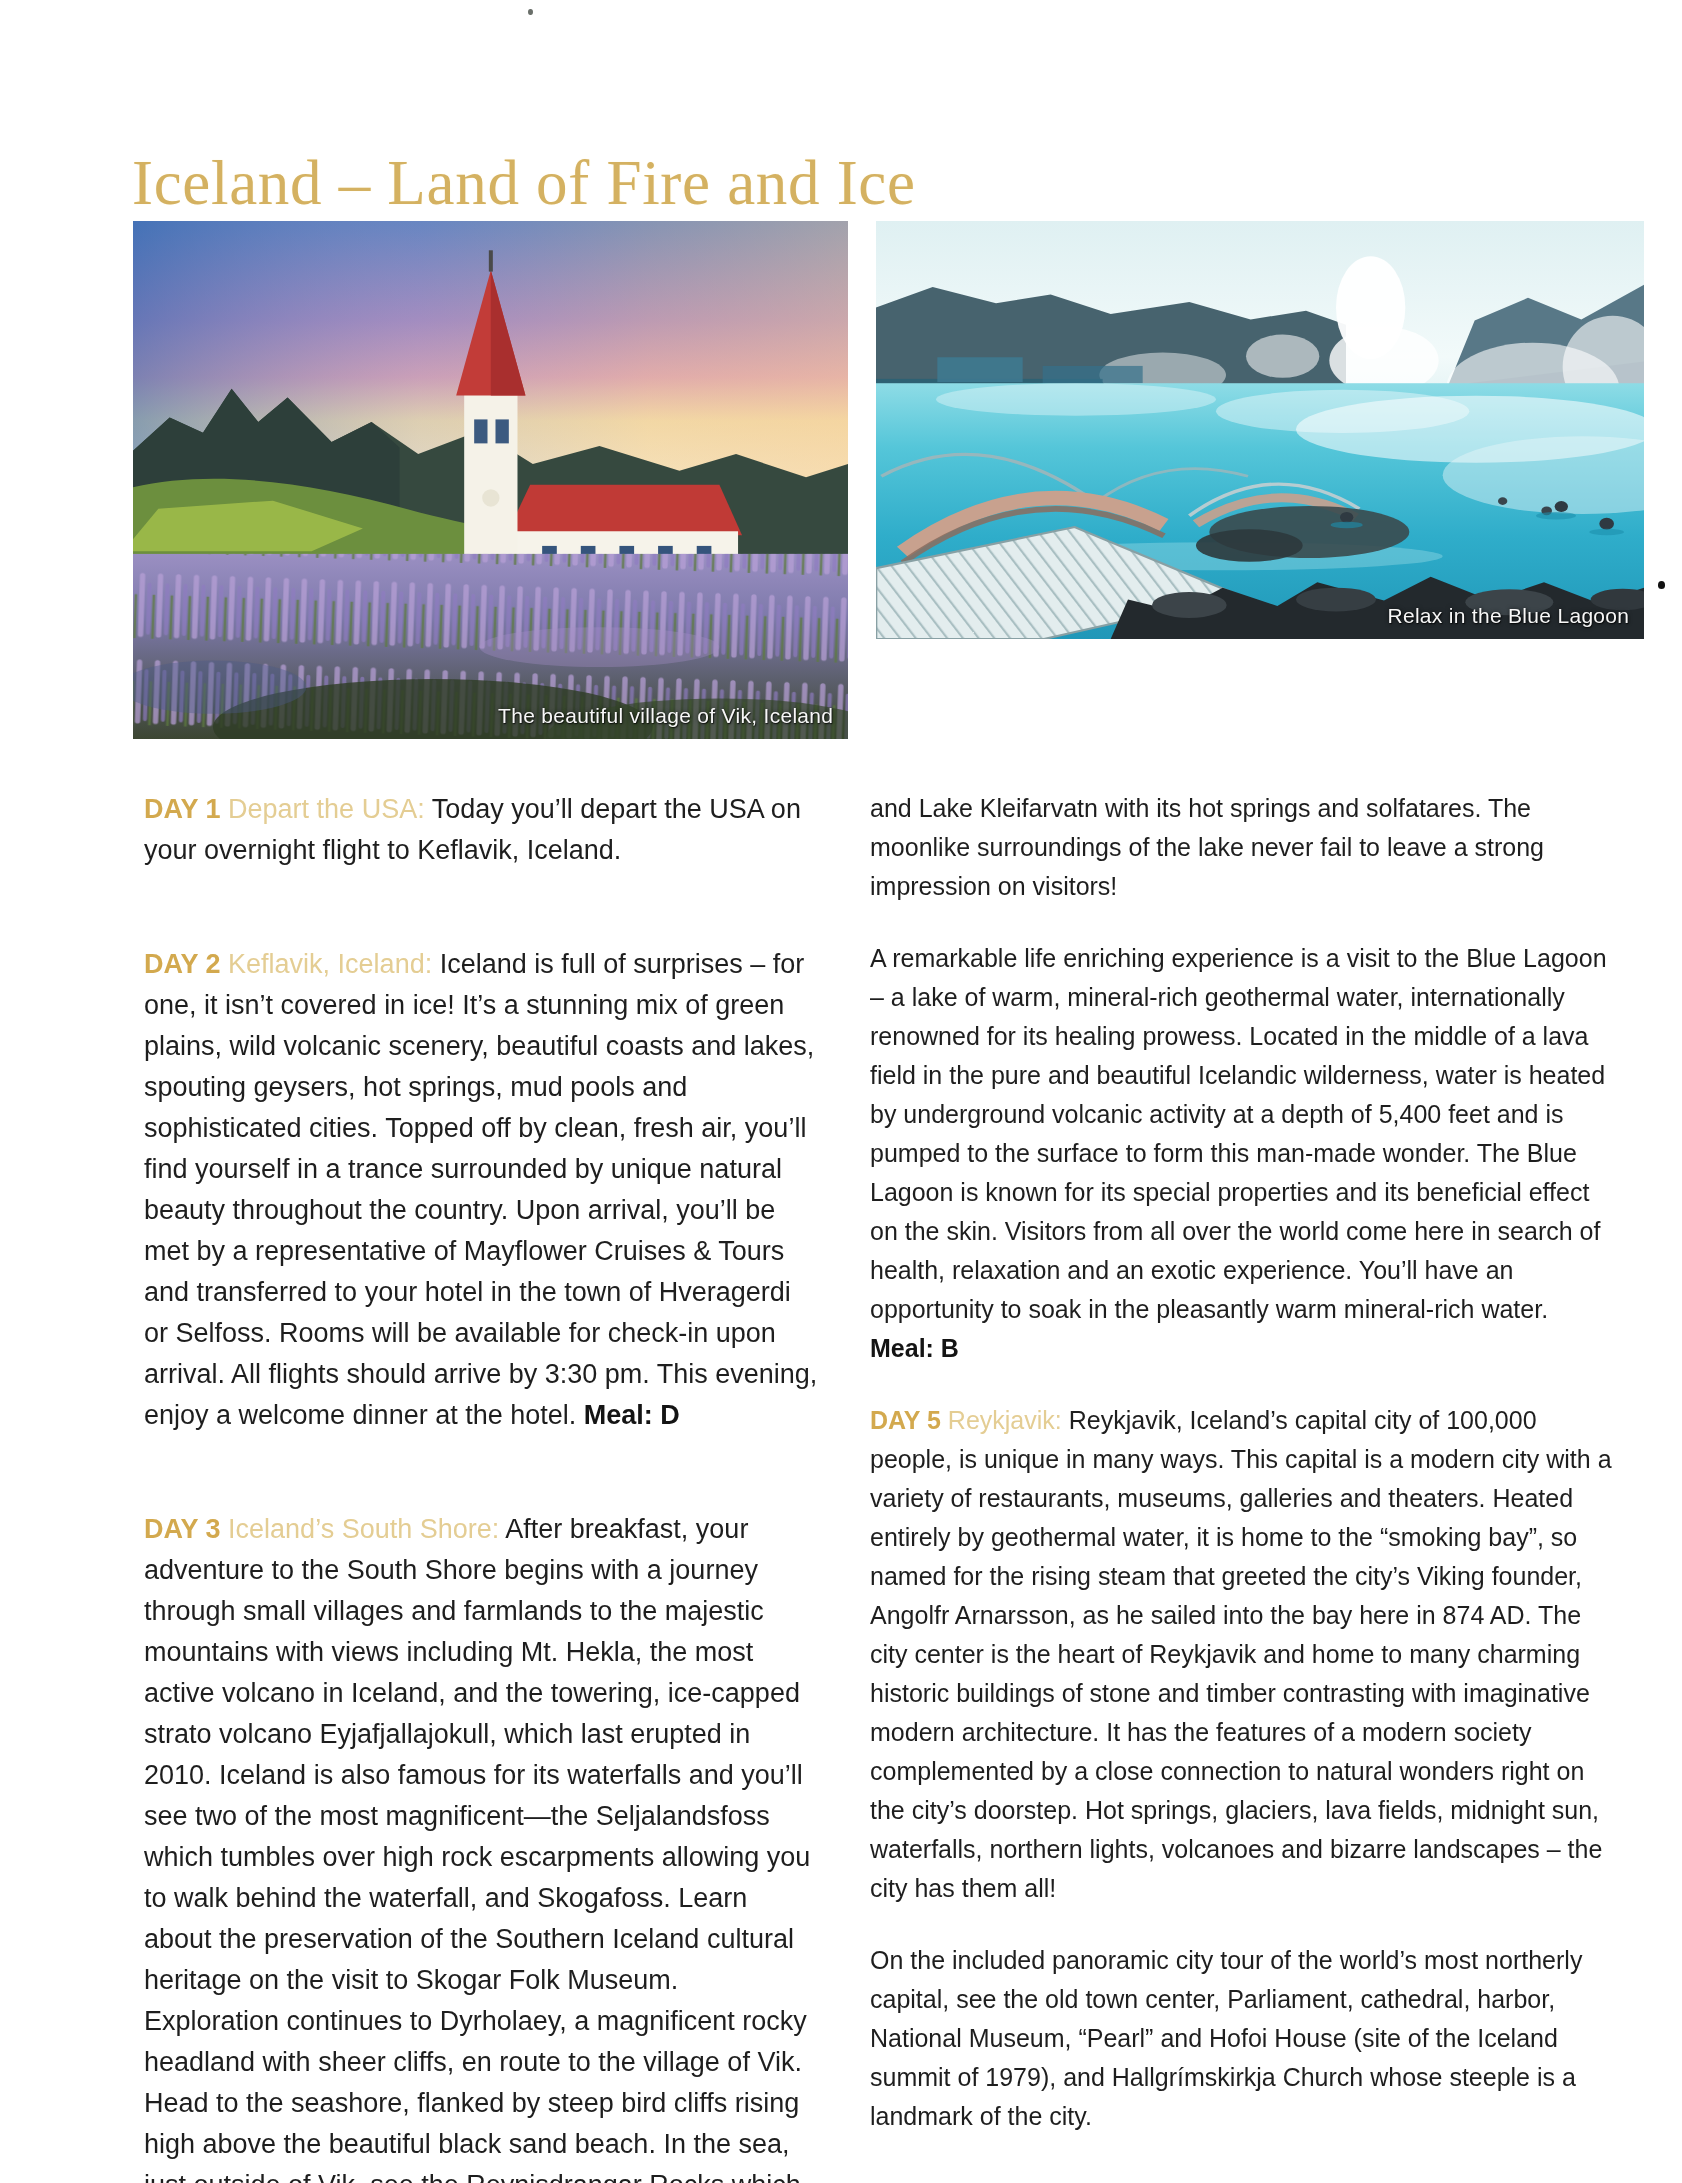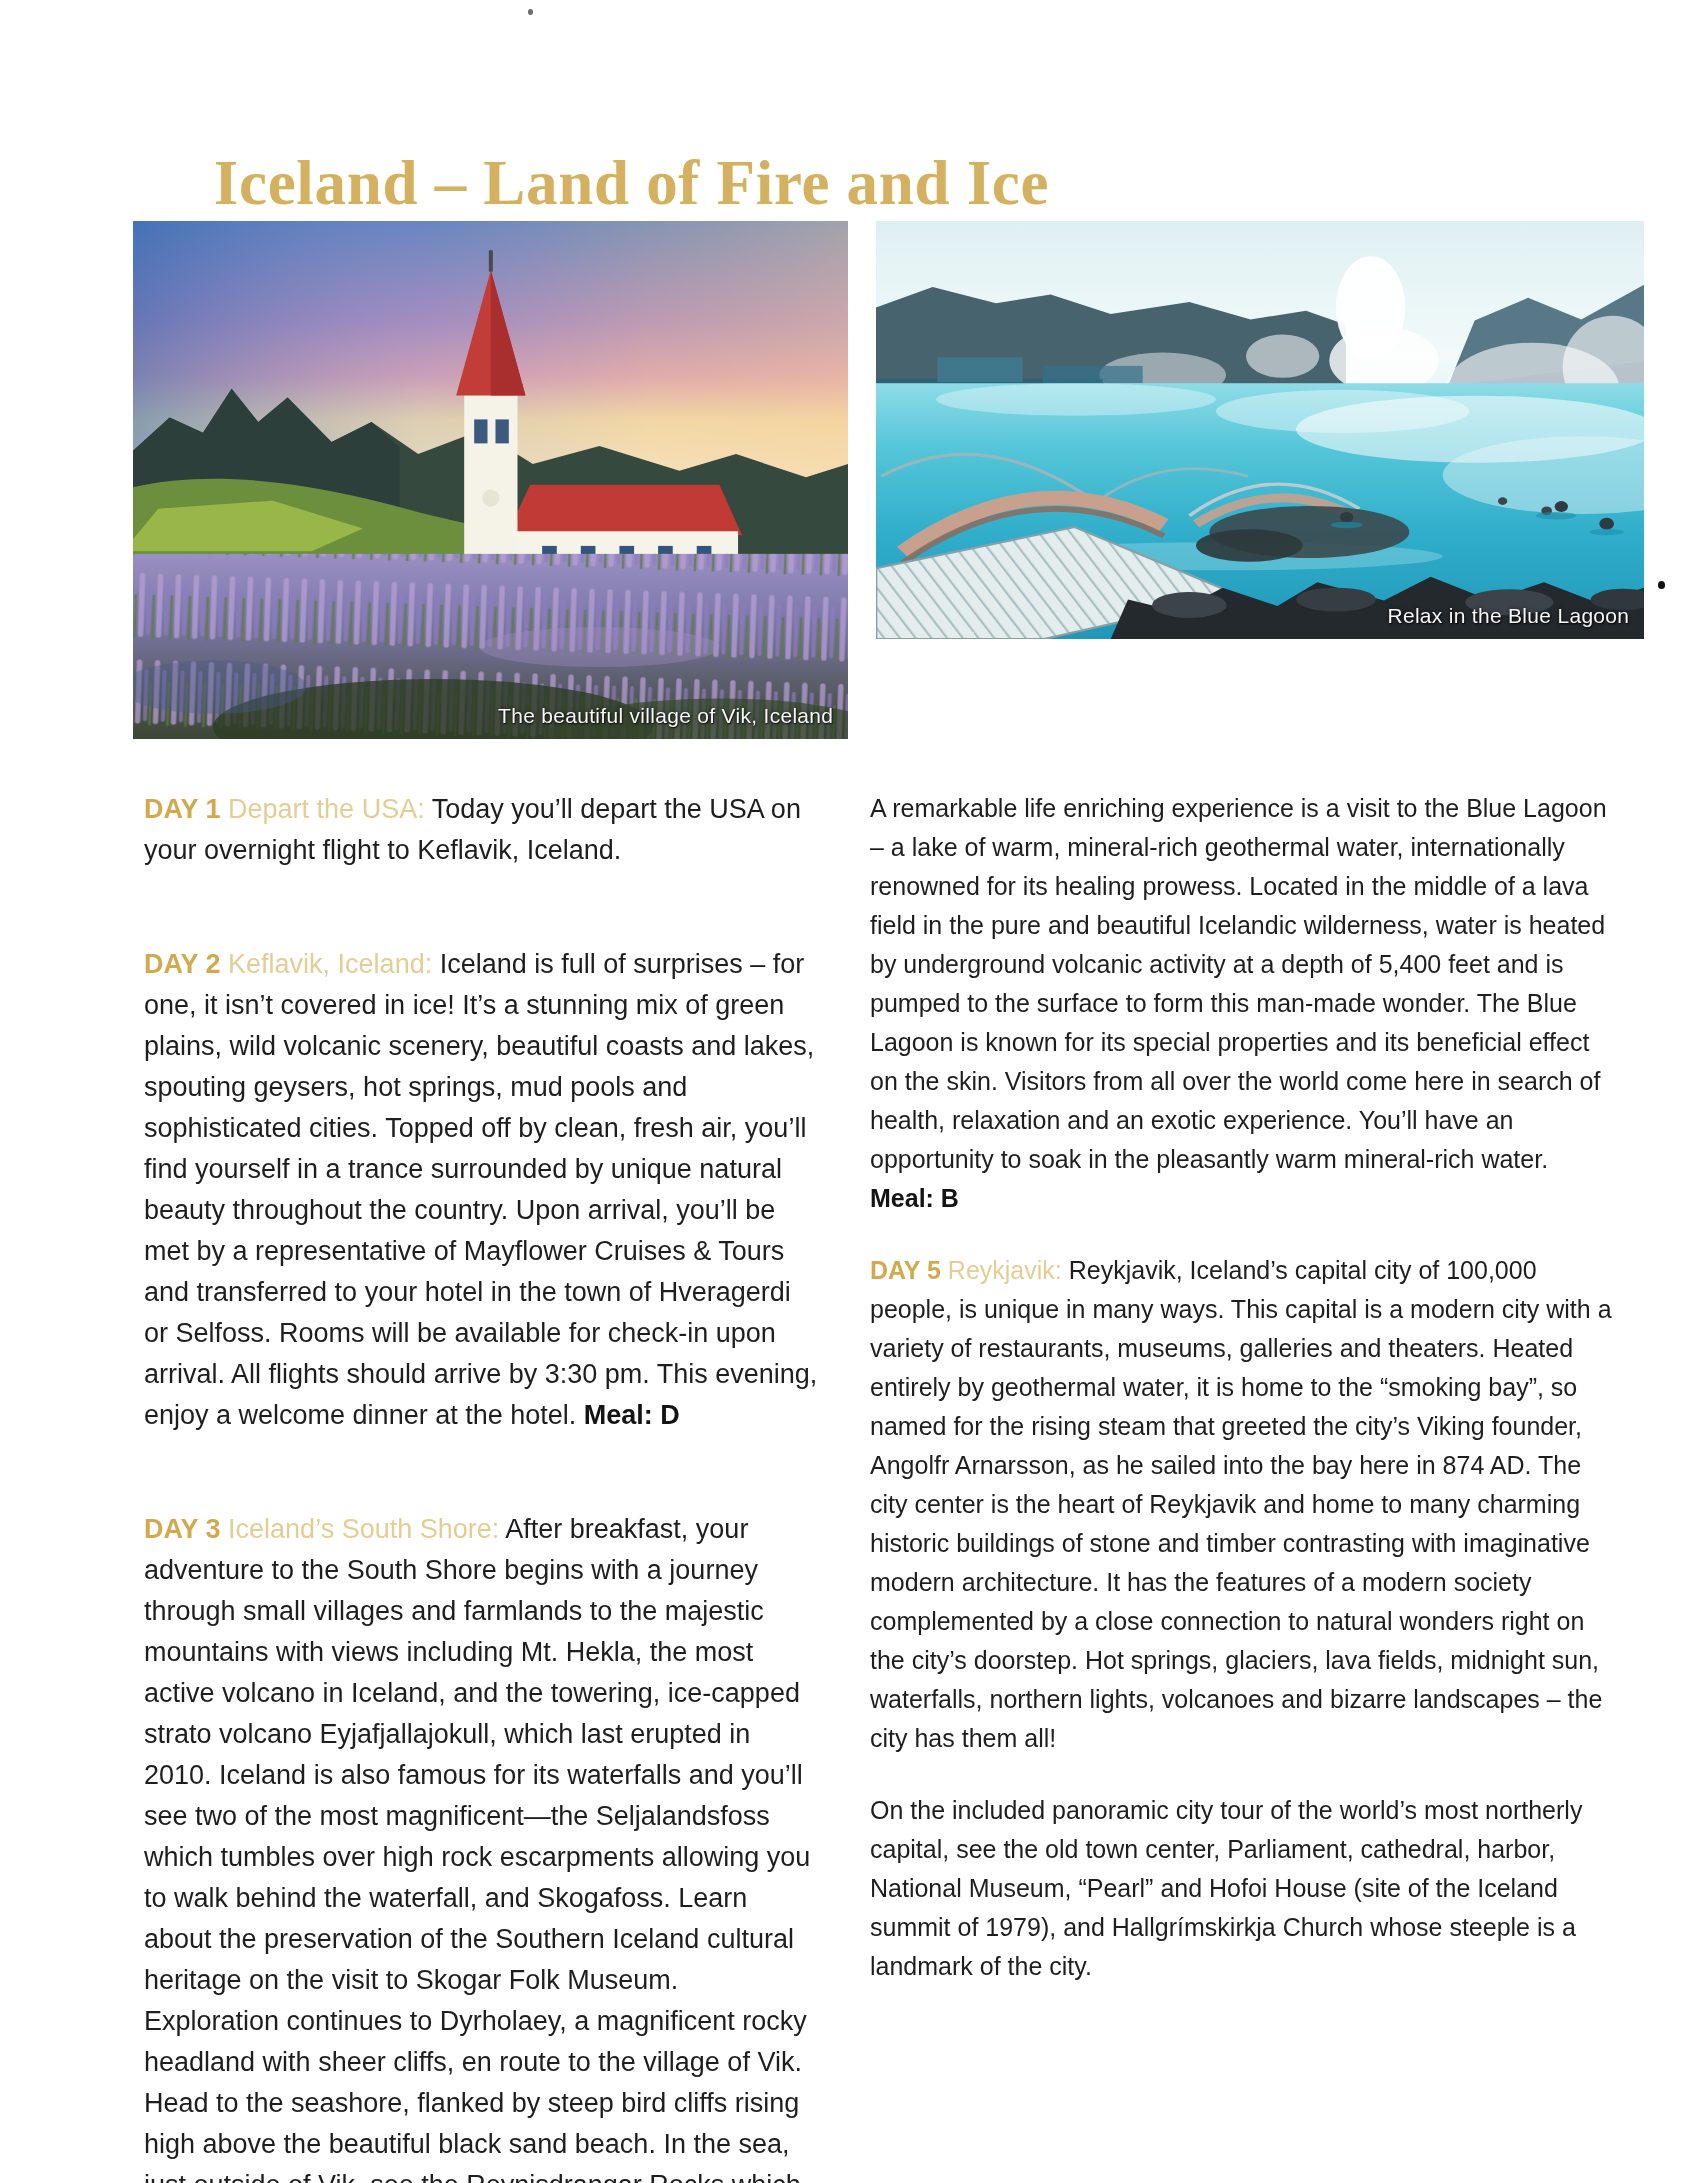--- a/index.html
+++ b/index.html
@@ -2,24 +2,23 @@
 <html style="--title-gold: #d4b161; --day-gold: #d3a94e; --daytitle-gold: #e4cd93;font-size:10.7px"><head>
 <meta charset="utf-8">
 <style>
   html,body{margin:0;padding:0;}
   body{
     width:1683px;height:2183px;position:relative;background:#ffffff;
     font-family:"Liberation Sans", sans-serif;color:#1e1e1e;overflow:hidden;
   }
   .page-title{
     position:absolute;left:132px;top:105px;width:999px;
-    font-family:"Liberation Serif", serif;font-weight:700;
+    font-family:"Liberation Serif", serif;font-weight:400;
     font-size:63px;letter-spacing:0.7px;color:var(--title-gold,#d4b161);
     text-shadow:0 0 1.3px rgba(255,246,214,.9);
-    text-align:center;
   }
   .photo{position:absolute;top:221px;overflow:hidden;background:#0f172a;}
   .photo svg{display:block;width:100%;height:100%;}
   #photo-vik{left:133px;width:715px;height:518px;}
   #photo-lagoon{left:876px;width:768px;height:418px;}
   .caption{
     position:absolute;right:14.7px;bottom:10.7px;color:#f7f7f7;
     font-size:21px;letter-spacing:0.3px;
     text-shadow:0 0 4px rgba(0,0,0,.65),0.7px 0.7px 1.3px rgba(0,0,0,.8);
     white-space:nowrap;
@@ -184,17 +183,18 @@
 </div>
 
 <div class="col" id="col-left">
   <p><span class="day">DAY 1 </span><span class="daytitle">Depart the USA: </span><span>Today you’ll depart the USA on your overnight flight to Keflavik, Iceland.</span><span class="meal"></span></p>
   <p><span class="day">DAY 2 </span><span class="daytitle">Keflavik, Iceland: </span><span>Iceland is full of surprises – for one, it isn’t covered in ice! It’s a stunning mix of green plains, wild volcanic scenery, beautiful coasts and lakes, spouting geysers, hot springs, mud pools and sophisticated cities.  Topped off by clean, fresh air, you’ll find yourself in a trance surrounded by unique natural beauty throughout the country. Upon arrival, you’ll be met by a representative of Mayflower Cruises &amp; Tours and transferred to your hotel in the town of Hveragerdi or Selfoss. Rooms will be available for check-in upon arrival. All flights should arrive by 3:30 pm. This evening, enjoy a welcome dinner at the hotel. </span><span class="meal">Meal: D</span></p>
   <p><span class="day">DAY 3 </span><span class="daytitle">Iceland’s South Shore: </span><span>After breakfast, your adventure to the South Shore begins with a journey through small villages and farmlands to the majestic mountains with views including Mt. Hekla, the most active volcano in Iceland, and the towering, ice-capped strato volcano Eyjafjallajokull, which last erupted in 2010. Iceland is also famous for its waterfalls and you’ll see two of the most magnificent—the Seljalandsfoss which tumbles over high rock escarpments allowing you to walk behind the waterfall, and Skogafoss. Learn about the preservation of the Southern Iceland cultural heritage on the visit to Skogar Folk Museum. Exploration continues to Dyrholaey, a magnificent rocky headland with sheer cliffs, en route to the village of Vik. Head to the seashore, flanked by steep bird cliffs rising high above the beautiful black sand beach. In the sea, just outside of Vik, see the Reynisdrangar Rocks which stand 216 feet above sea level at their highest point. </span></p>
 
 </div>
 
 <div class="col" id="col-right">
+  <p><span>and Lake Kleifarvatn with its hot springs and solfatares. The moonlike surroundings of the lake never fail to leave a strong impression on visitors!</span></p>
   <p><span>A remarkable life enriching experience is a visit to the Blue Lagoon – a lake of warm, mineral-rich geothermal water, internationally renowned for its healing prowess. Located in the middle of a lava field in the pure and beautiful Icelandic wilderness, water is heated by underground volcanic activity at a depth of 5,400 feet and is pumped to the surface to form this man-made wonder. The Blue Lagoon is known for its special properties and its beneficial effect on the skin.  Visitors from all over the world come here in search of health, relaxation and an exotic experience. You’ll have an opportunity to soak in the pleasantly warm mineral-rich water. </span><span class="meal">Meal: B</span></p>
   <p><span class="day">DAY 5 </span><span class="daytitle">Reykjavik: </span><span>Reykjavik, Iceland’s capital city of 100,000 people, is unique in many ways.  This capital is a modern city with a variety of restaurants, museums, galleries and theaters. Heated entirely by geothermal water, it is home to the “smoking bay”, so named for the rising steam that greeted the city’s Viking founder, Angolfr Arnarsson, as he sailed into the bay here in 874 AD. The city center is the heart of Reykjavik and home to many charming historic buildings of stone and timber contrasting with imaginative modern architecture.  It has the features of a modern society complemented by a close connection to natural wonders right on the city’s doorstep.  Hot springs, glaciers, lava fields, midnight sun, waterfalls, northern lights, volcanoes and bizarre landscapes – the city has them all!</span></p>
   <p><span>On the included panoramic city tour of the world’s most northerly capital, see the old town center, Parliament, cathedral, harbor, National Museum, “Pearl” and Hofoi House (site of the Iceland summit of 1979), and Hallgrímskirkja Church whose steeple is a landmark of the city.</span></p>
 </div>
 
 
 </body></html>

